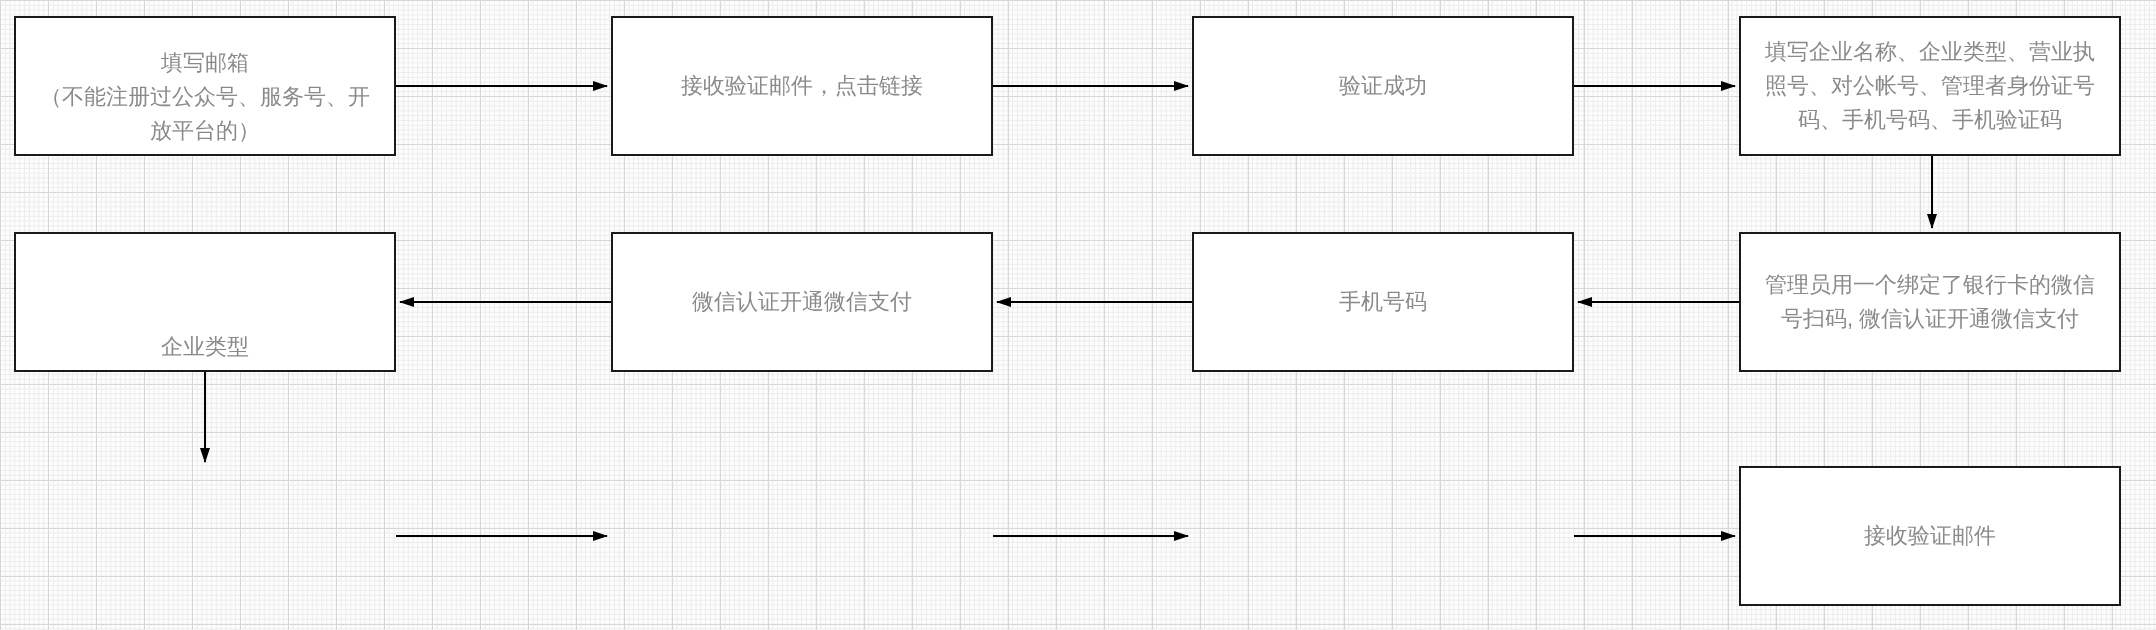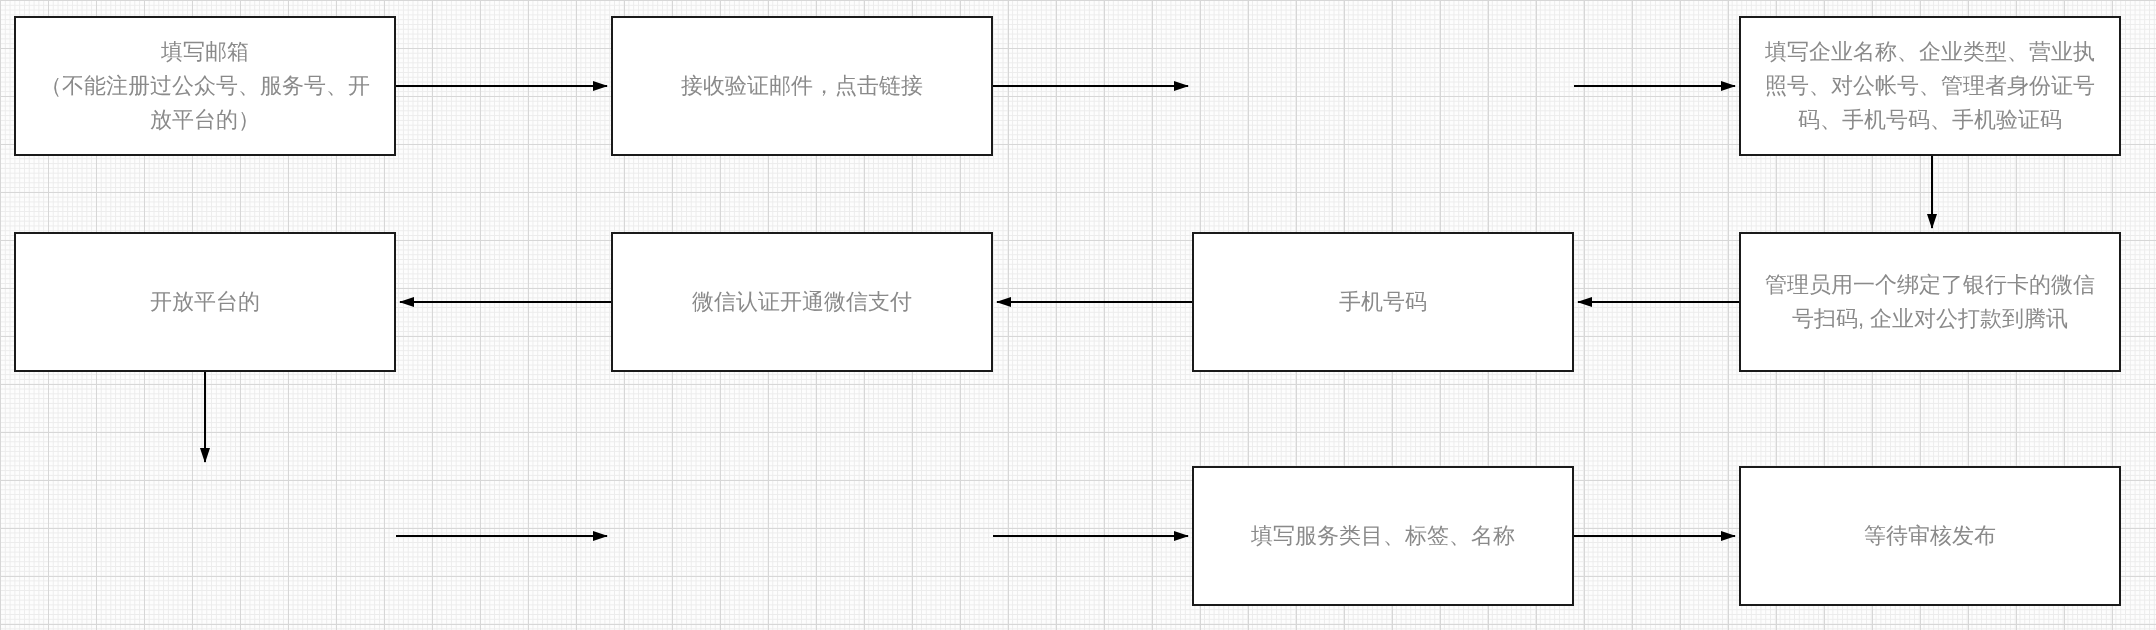--- a/index.html
+++ b/index.html
@@ -41,21 +41,21 @@
   }
   .node .label {
     color: #8a8a8a;
     font-size: 22px;
     line-height: 34px;
     text-align: center;
     white-space: pre-wrap;
     word-break: break-all;
   }
   
-  .c1 { left: 14px; }
+  .c1 { left: 14px; align-items: flex-end; }
   .c2 { left: 611px; }
   .c3 { left: 1192px; }
   .c4 { left: 1739px; }
   .r1 { top: 16px; }
   .r2 { top: 232px; }
   .r3 { top: 466px; }
 </style>
 </head>
 <body>
 
@@ -85,37 +85,37 @@
     <line x1="1574" y1="536" x2="1735" y2="536" stroke="#000" stroke-width="2" marker-end="url(#arrow)"></line>
   </svg>
 
   <div class="node c1 r1">
     <span class="label">填写邮箱
 （不能注册过公众号、服务号、开放平台的）</span>
   </div>
   <div class="node c2 r1">
     <span class="label">接收验证邮件，点击链接</span>
   </div>
+  <div class="node c3 r1">
+    <span class="label">验证成功</span>
+  </div>
   <div class="node c4 r1">
     <span class="label">填写企业名称、企业类型、营业执照号、对公帐号、管理者身份证号码、手机号码、手机验证码</span>
   </div>
 
   <div class="node c4 r2">
-    <span class="label">管理员用一个绑定了银行卡的微信号扫码, 企业对公打款到腾讯</span>
+    <span class="label">管理员用一个绑定了银行卡的微信号扫码, 微信认证开通微信支付</span>
   </div>
   <div class="node c3 r2">
     <span class="label">手机号码</span>
   </div>
   <div class="node c2 r2">
     <span class="label">微信认证开通微信支付</span>
   </div>
   <div class="node c1 r2">
-    <span class="label">开放平台的</span>
+    <span class="label">企业类型</span>
   </div>
 
-  <div class="node c3 r3">
-    <span class="label">填写服务类目、标签、名称</span>
-  </div>
   <div class="node c4 r3">
-    <span class="label">等待审核发布</span>
+    <span class="label">接收验证邮件</span>
   </div>
 
 </div>
 
 </body></html>

